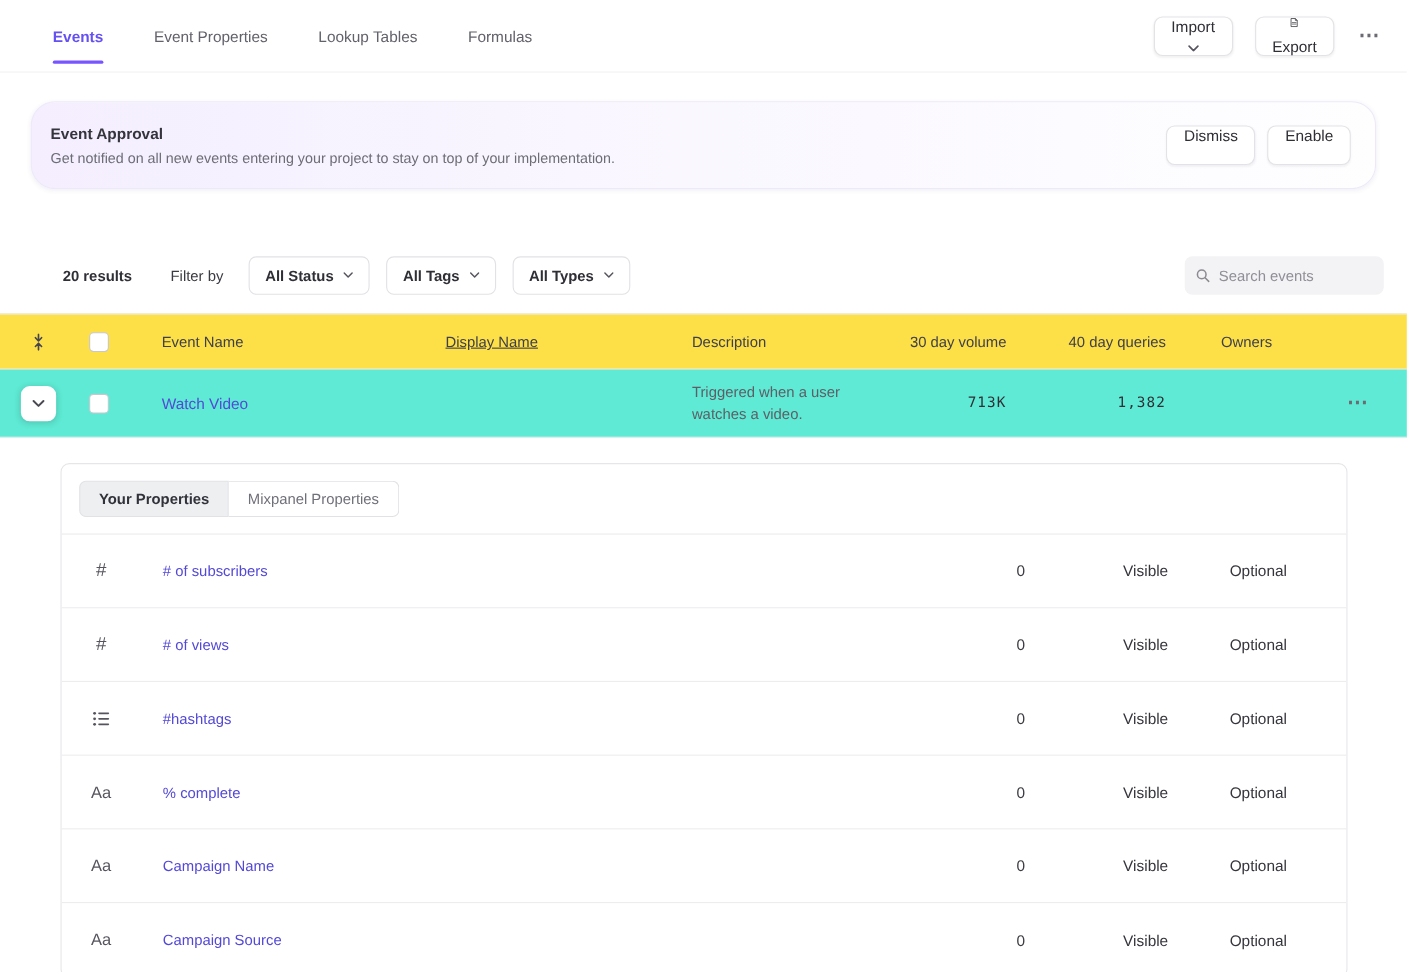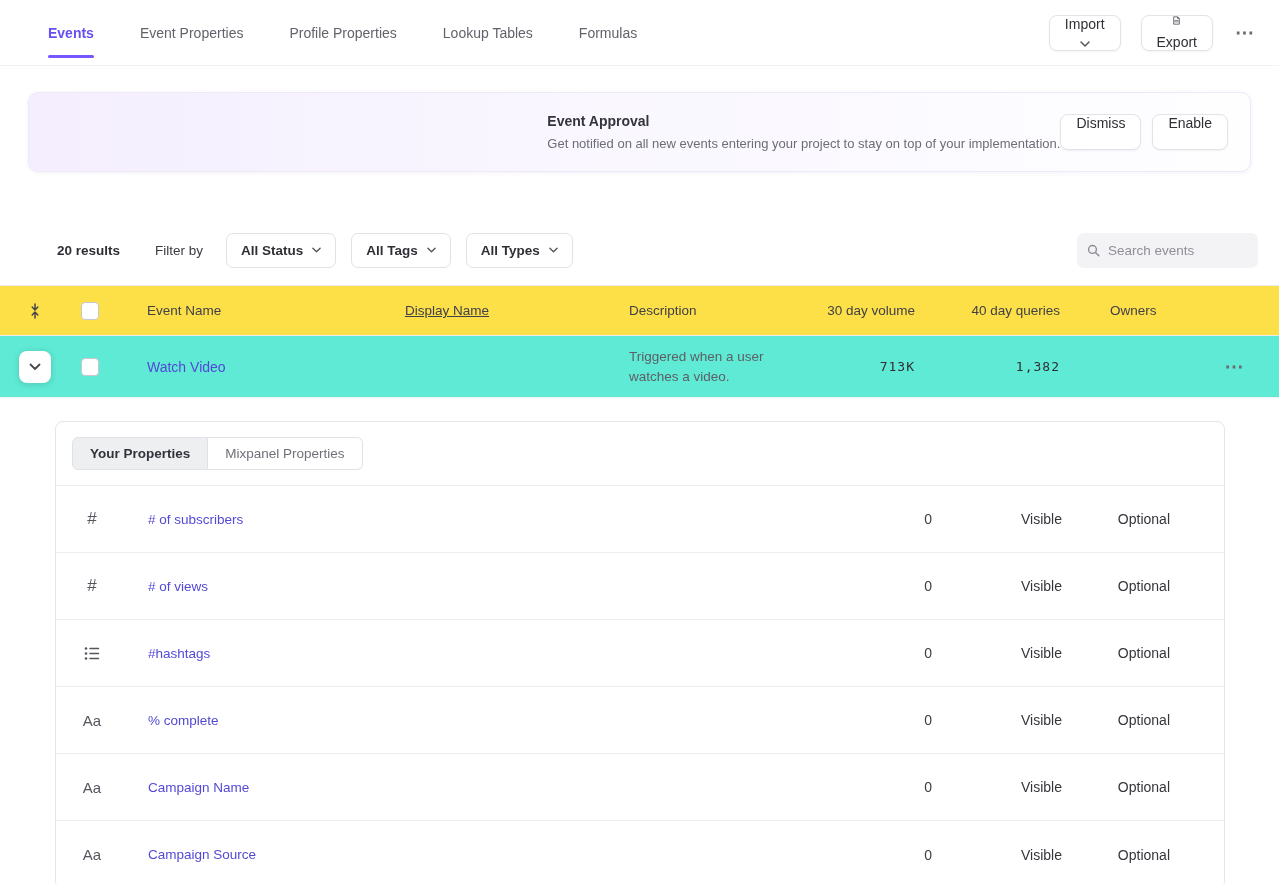--- a/index.html
+++ b/index.html
@@ -17,24 +17,24 @@
     height:3px; border-radius:3px; background:#7856ff; }
   .nav-actions { display:flex; align-items:center; gap:20px; }
   .btn { display:inline-flex; align-items:center; gap:9px; height:36px; padding:0 15px;
     background:#fff; border:1px solid #e3e3e7; border-radius:8px; font-size:14px;
     font-weight:500; color:#2f2f36; box-shadow:0 1px 2px rgba(20,20,30,.05);
     cursor:pointer; font-family:inherit; white-space:nowrap;flex-direction:column; }
   .more-btn { color:#6b6b73; font-size:19px; letter-spacing:1px; font-weight:700;
     cursor:pointer; line-height:1; padding:4px 2px; }
 
   
-  .banner { margin:26px 28px 0; height:80px; border-radius:10px;
+  .banner { margin:26px 28px 0; height:80px; border-radius:22px;
     background:linear-gradient(90deg,#f4eefe 0%,#f9f6ff 40%,#fefeff 100%);
     border:1px solid #ede9f8; box-shadow:0 1px 4px rgba(70,50,130,.07);
-    display:flex; align-items:center; justify-content:flex-end; padding:0 22px 0 17px; }
+    display:flex; align-items:center; justify-content:space-between; padding:0 22px 0 17px;gap:28px; }
   .banner-title { font-size:14px; font-weight:700; color:#34343c; margin-bottom:7px; }
   .banner-desc { font-size:13px; color:#6d6d76; }
   .banner-actions { display:flex; gap:11px; }
 
   
   .filter-row { display:flex; align-items:center; margin-top:60px; height:36px;
     padding:0 21px 0 57px; }
   .results { font-size:13.5px; font-weight:700; color:#2f2f36; }
   .filter-by { font-size:13.5px; font-weight:500; color:#3a3a42; margin-left:35px; margin-right:23px; }
   .dropdown { display:inline-flex; align-items:center; gap:9px; height:35px; padding:0 14px;
@@ -95,23 +95,20 @@
 
 <header class="topnav">
   <nav class="tabs">
     <div class="tab active">
         <span>Events</span>
       </div>
     <div class="tab">
         <span>Event Properties</span>
       </div>
     <div class="tab">
-        <span>Profile Properties</span>
-      </div>
-    <div class="tab">
         <span>Lookup Tables</span>
       </div>
     <div class="tab">
         <span>Formulas</span>
       </div>
   </nav>
   <div class="nav-actions">
     <button class="btn">
       <span>Import</span>
       <svg width="10" height="6" viewBox="0 0 10 6">

